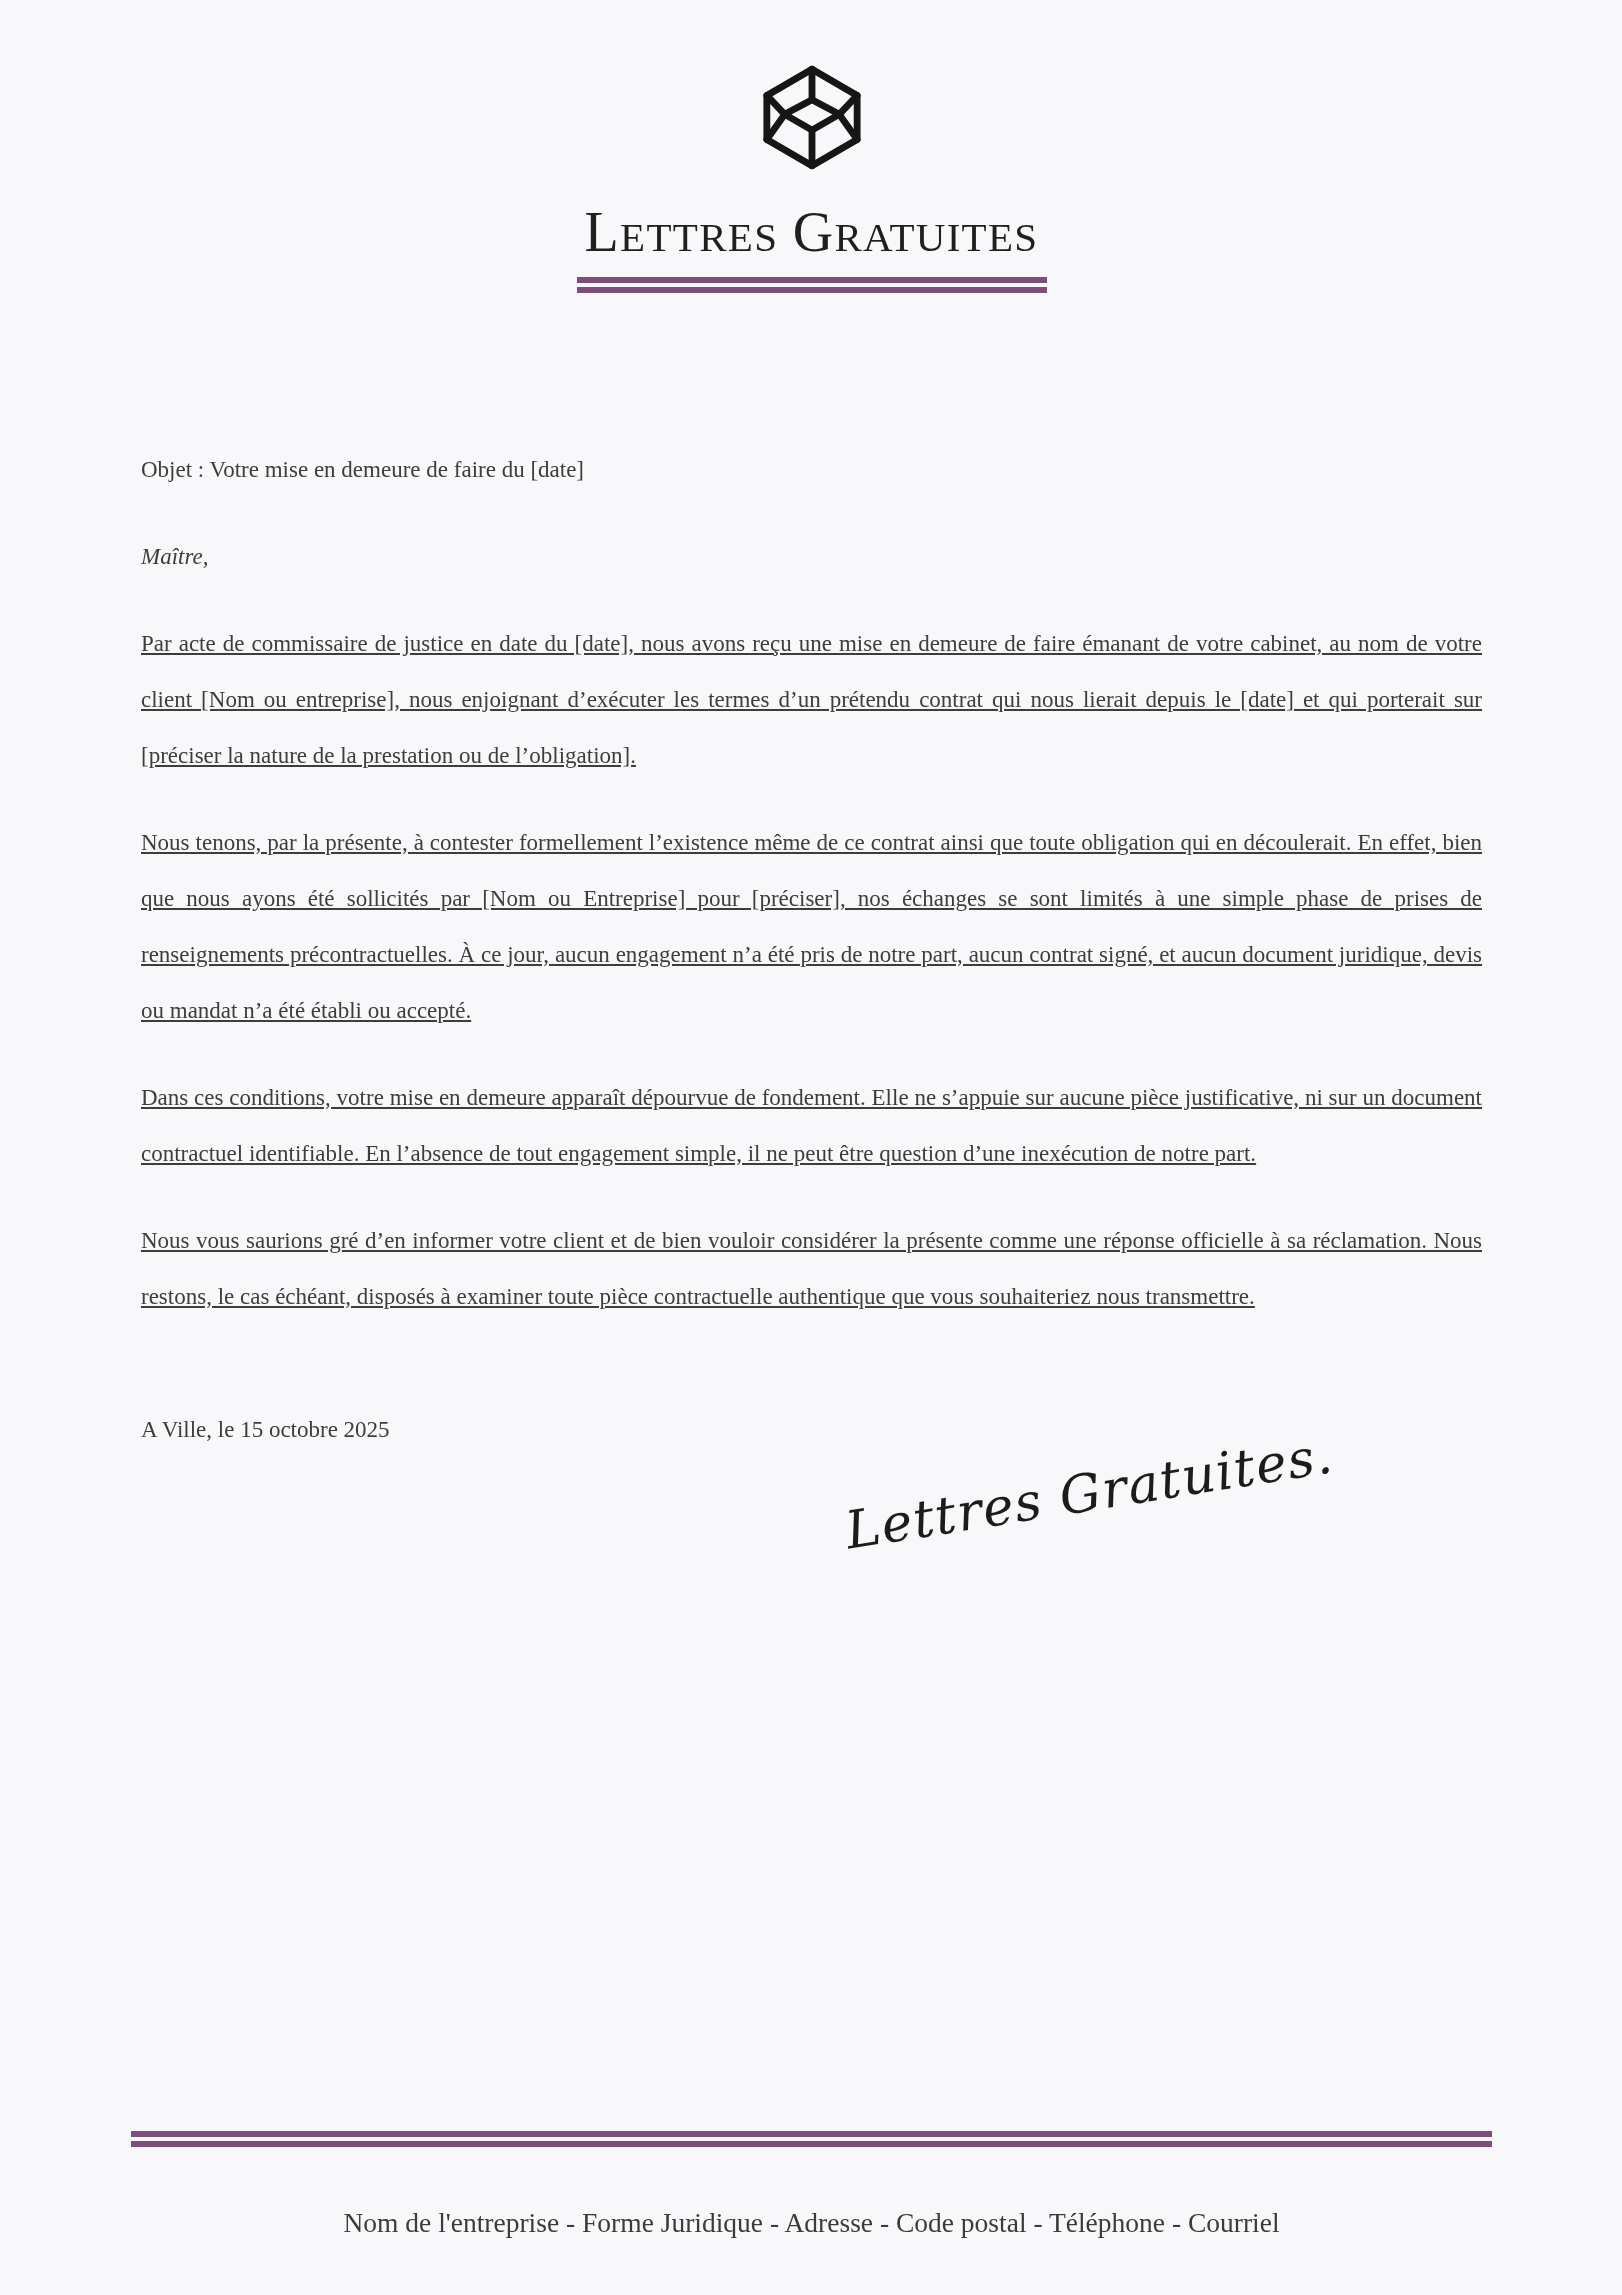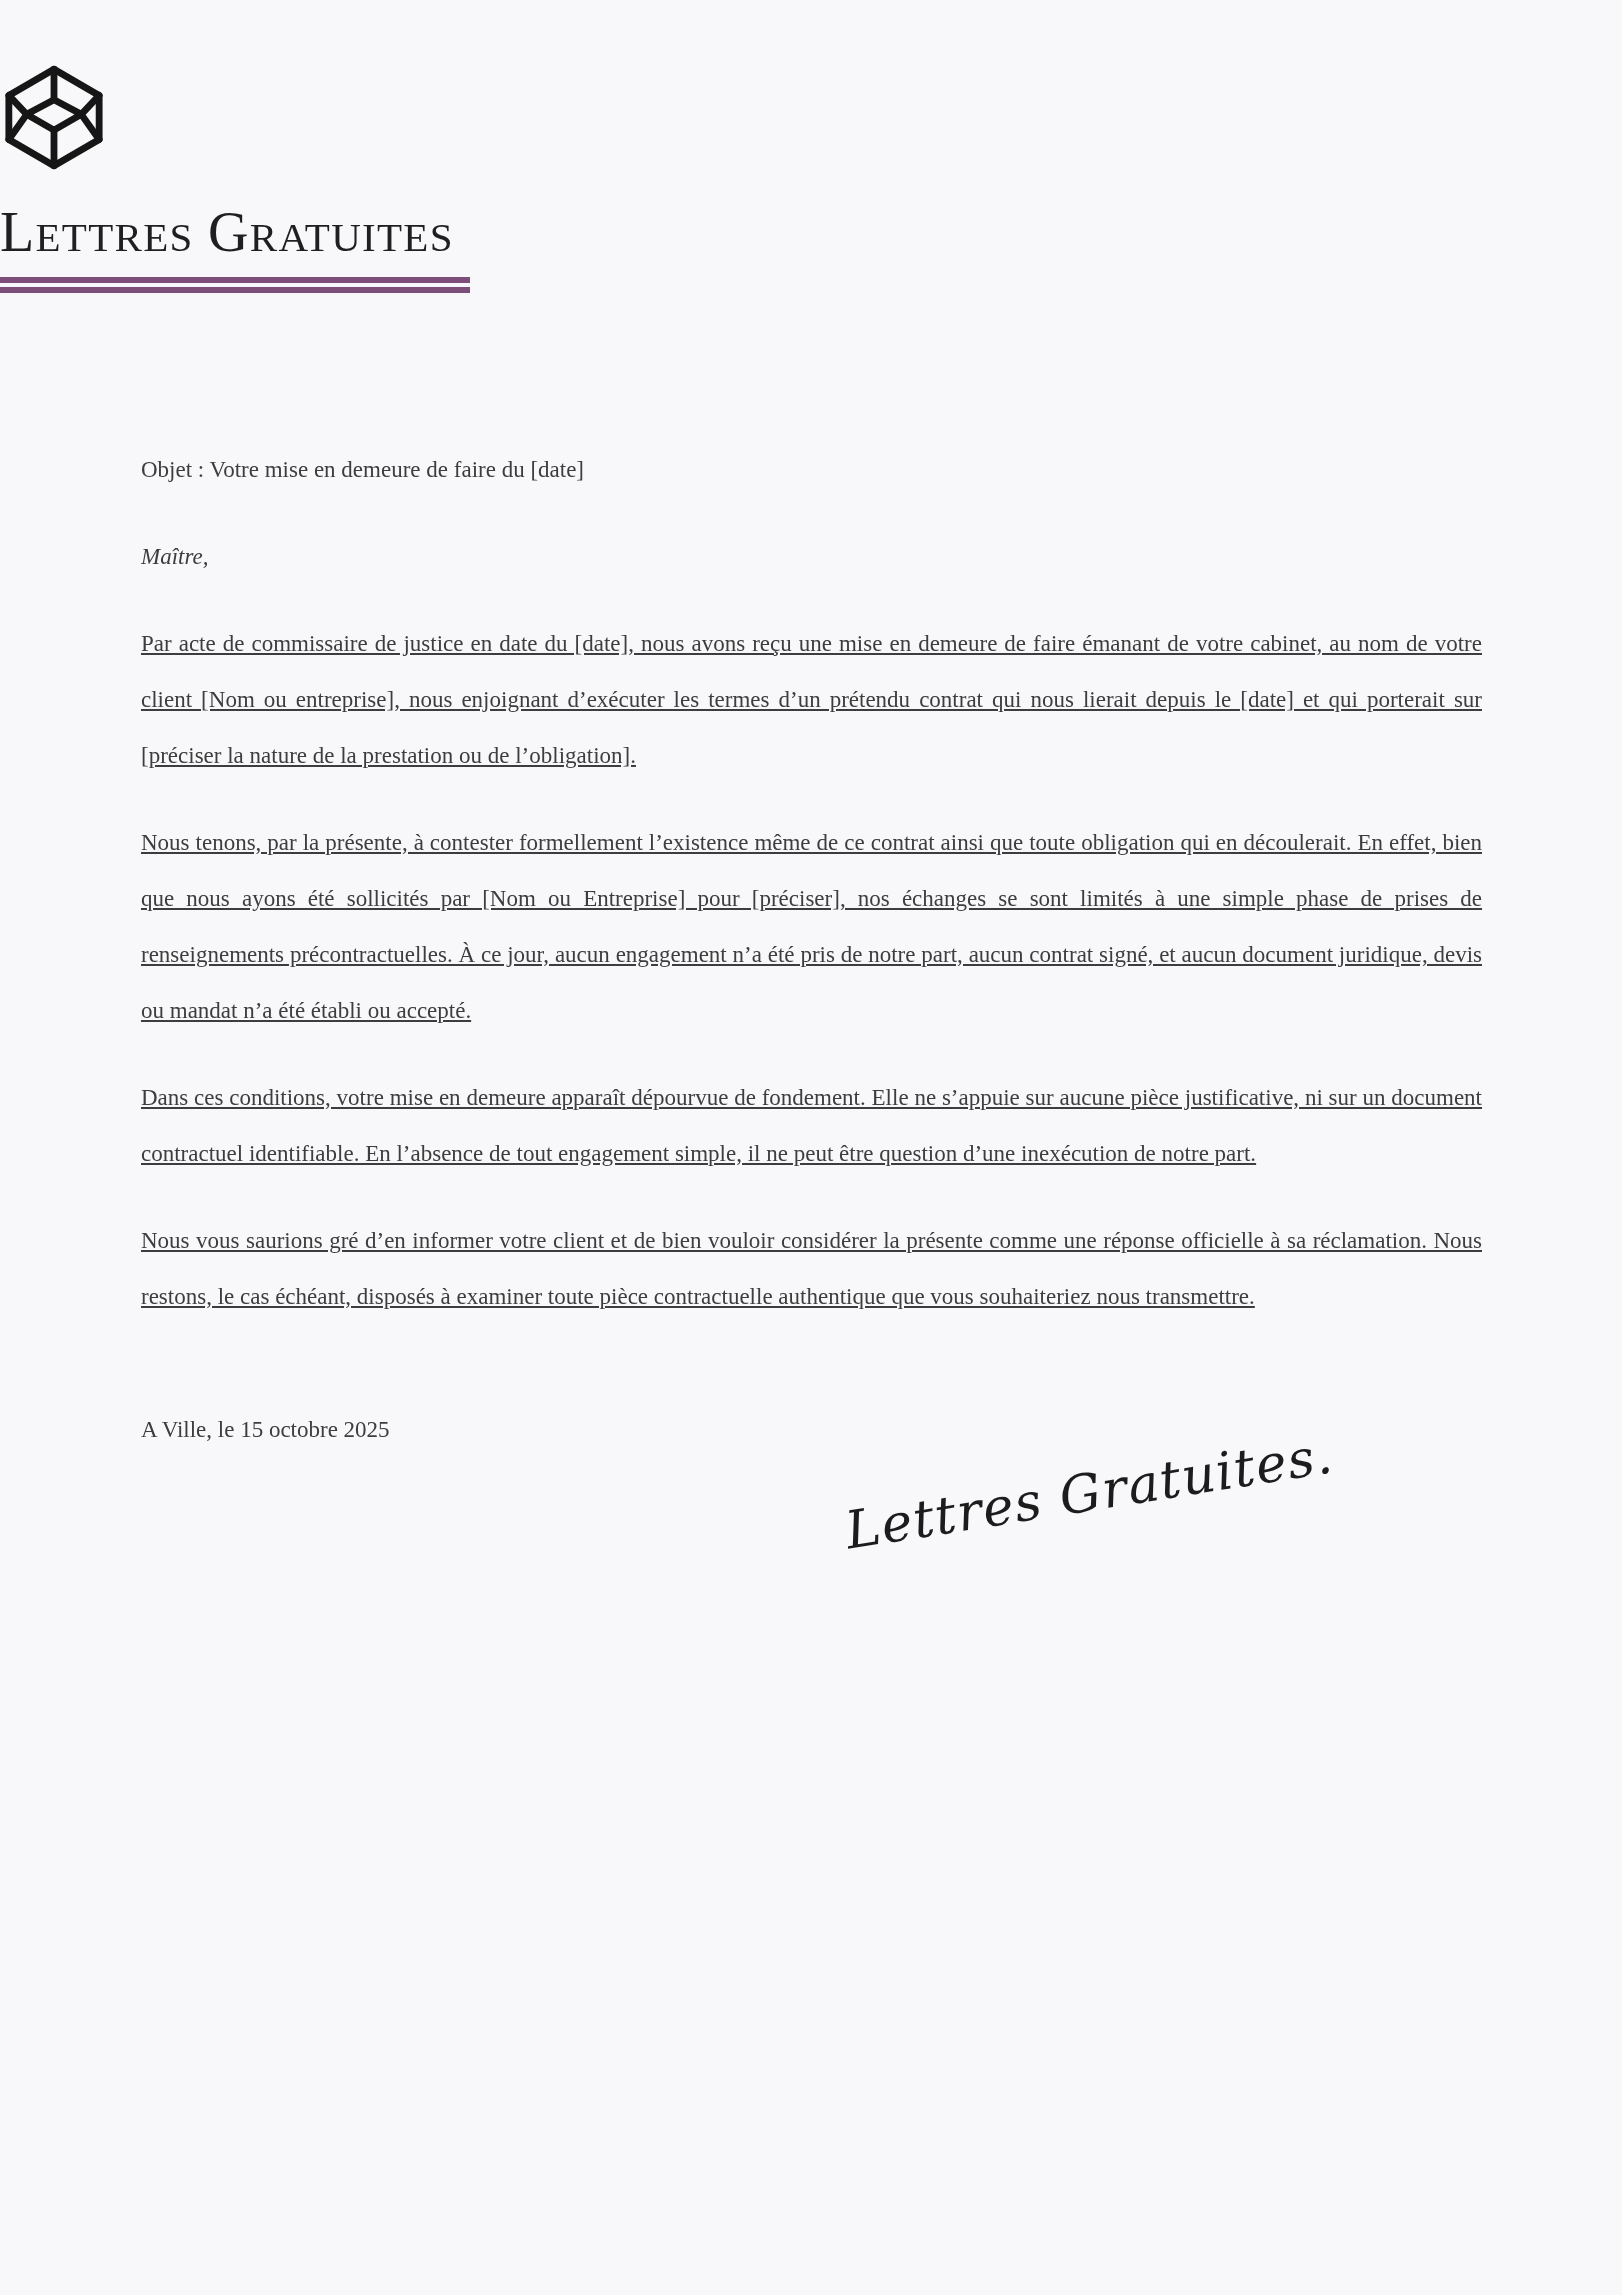--- a/index.html
+++ b/index.html
@@ -14,20 +14,21 @@
     display: flex;
     flex-direction: column;
     font-family: "Liberation Serif", serif;
     color: #3d3d3d;
   }
   
   .header {
     padding-top: 65px;
     display: flex;
     flex-direction: column;
+    align-items: center;
   }
   .logo svg { display: block; }
   .brand {
     margin-top: 34px;
     font-size: 41px;
     letter-spacing: 1.3px;
     color: #1f1f1f;
     white-space: nowrap;
     line-height: 1;
   }
@@ -107,15 +108,23 @@
     <div class="para">Nous tenons, par la présente, à contester formellement l’existence même de ce contrat ainsi que toute obligation qui en découlerait. En effet, bien que nous ayons été sollicités par [Nom ou Entreprise] pour [préciser], nos échanges se sont limités à une simple phase de prises de renseignements précontractuelles. À ce jour, aucun engagement n’a été pris de notre part, aucun contrat signé, et aucun document juridique, devis ou mandat n’a été établi ou accepté.</div>
     <div class="para">Dans ces conditions, votre mise en demeure apparaît dépourvue de fondement. Elle ne s’appuie sur aucune pièce justificative, ni sur un document contractuel identifiable. En l’absence de tout engagement simple, il ne peut être question d’une inexécution de notre part.</div>
     <div class="para">Nous vous saurions gré d’en informer votre client et de bien vouloir considérer la présente comme une réponse officielle à sa réclamation. Nous restons, le cas échéant, disposés à examiner toute pièce contractuelle authentique que vous souhaiteriez nous transmettre.</div>
     <div class="dateline">A Ville, le 15 octobre 2025</div>
   </div>
 
   <div class="signature-row">
     <span class="signature">Lettres Gratuites.</span>
   </div>
 
+  <div class="footer">
+    <div class="footer-rule">
+      <div class="rule-bar"></div>
+      <div class="rule-gap"></div>
+      <div class="rule-bar"></div>
+    </div>
+    <div class="footer-text">Nom de l'entreprise - Forme Juridique - Adresse - Code postal - Téléphone - Courriel</div>
+  </div>
 
 </div>
 
 
 </body></html>

